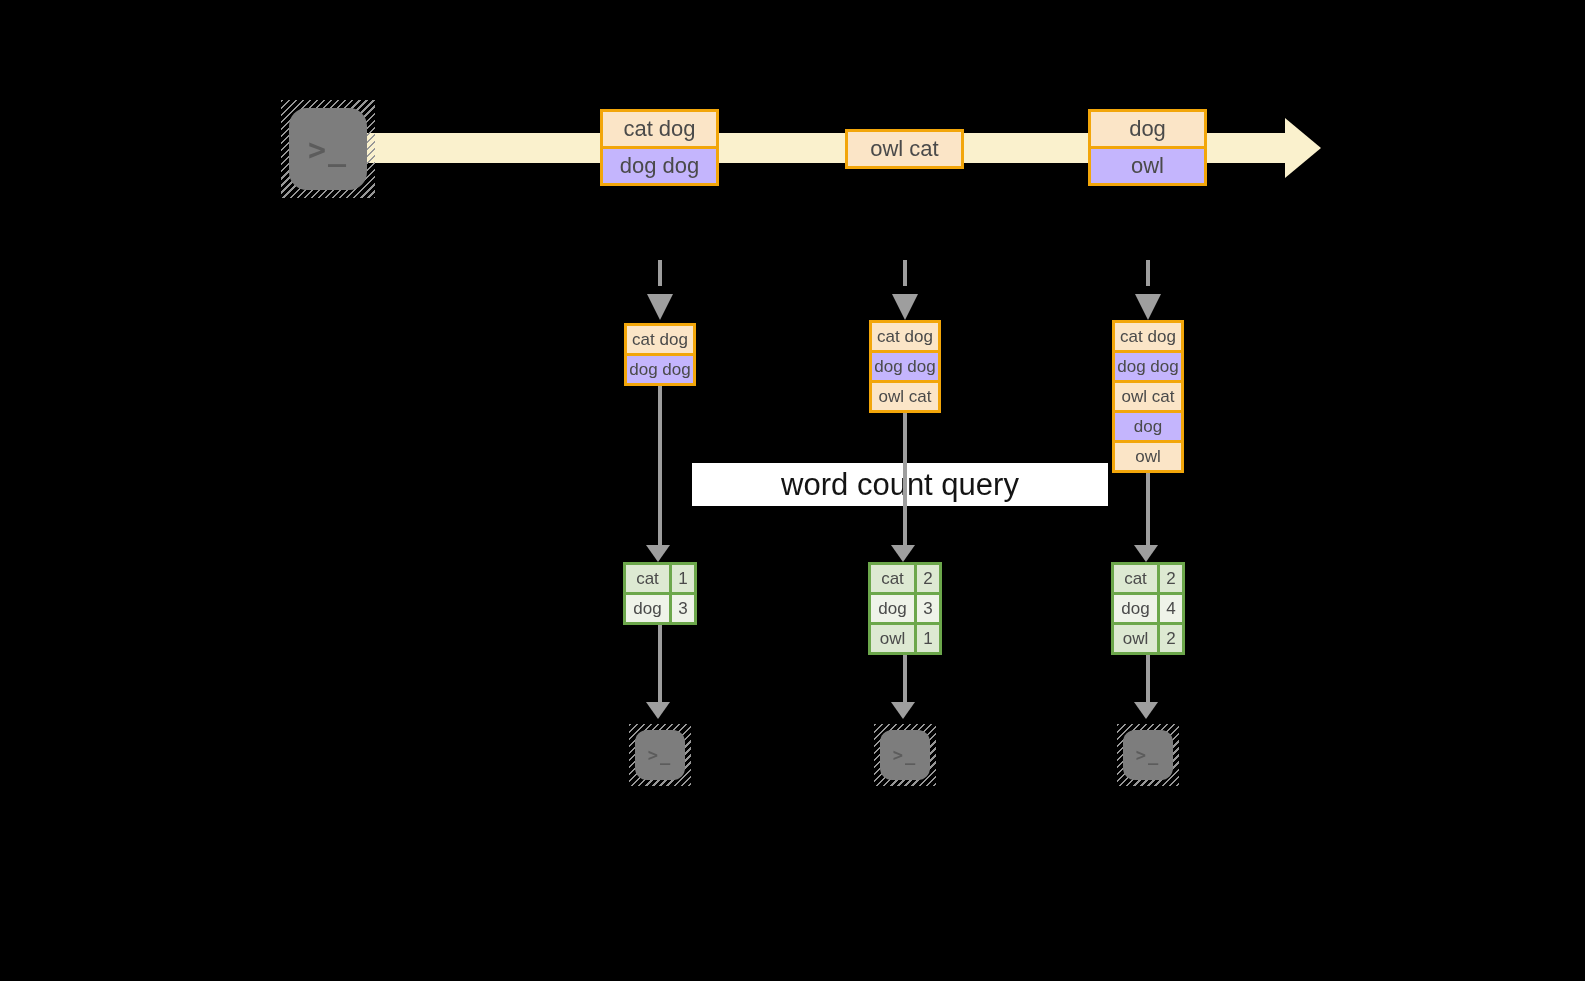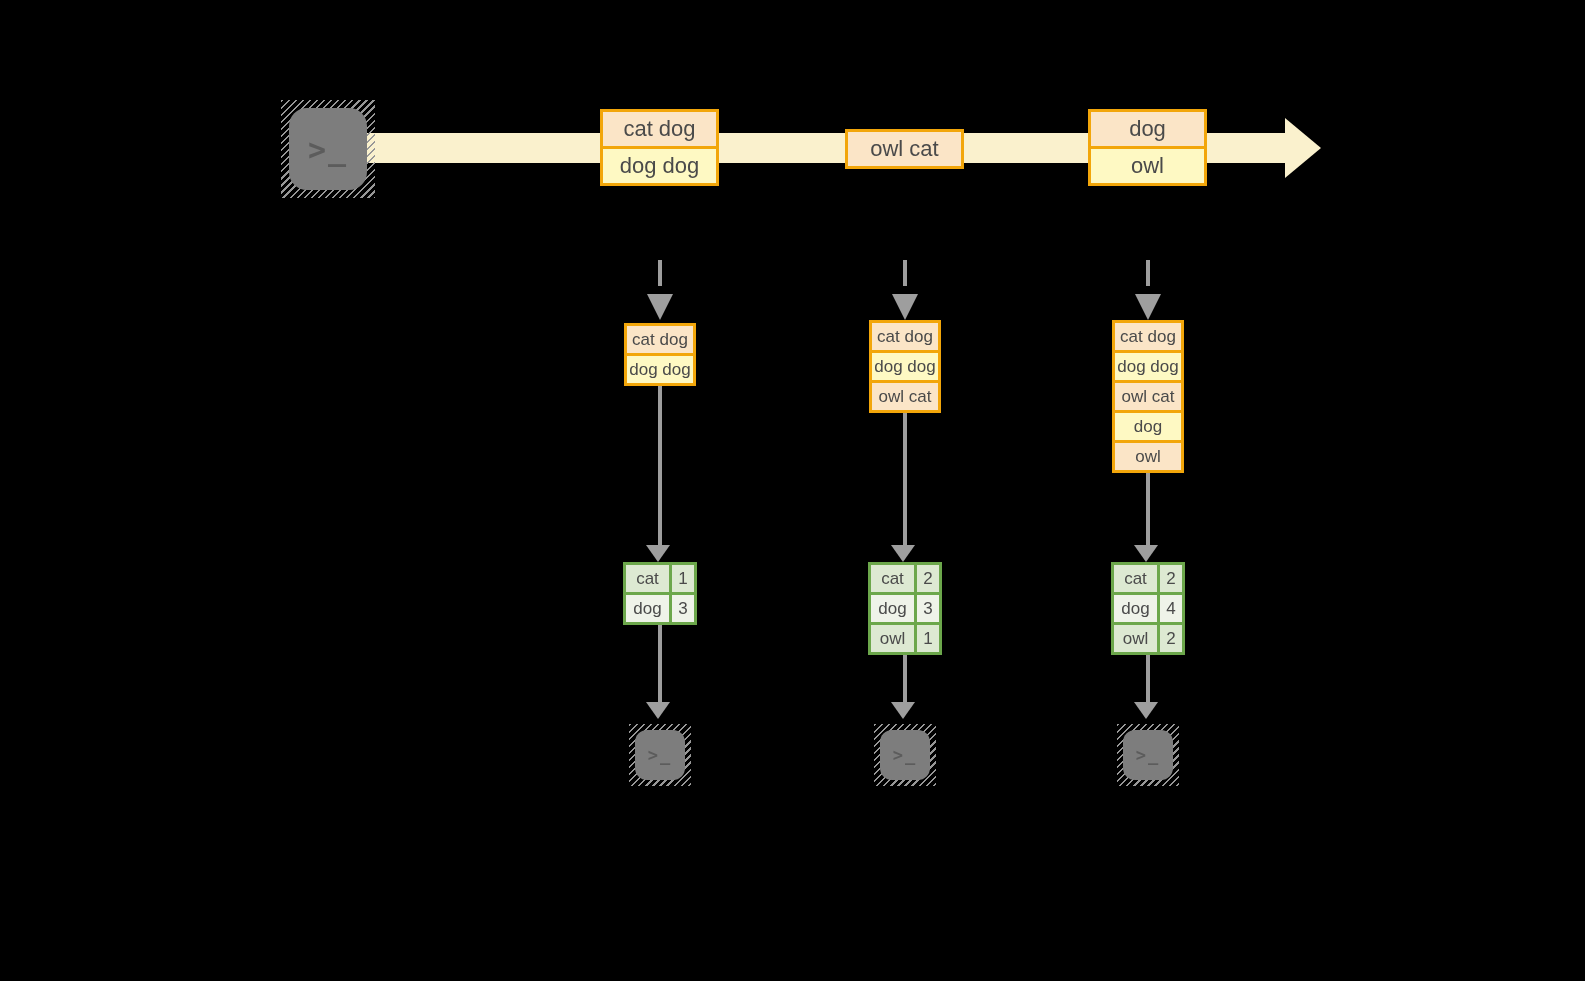--- a/index.html
+++ b/index.html
@@ -11,21 +11,21 @@
   .band{position:absolute;left:360px;top:133px;width:925px;height:30px;background:#faf1cd;z-index:1;}
   .band-head{position:absolute;left:1285px;top:118px;width:0;height:0;z-index:1;
     border-top:30px solid transparent;border-bottom:30px solid transparent;border-left:36px solid #faf1cd;}
   
   .term{position:absolute;z-index:2;
     background:repeating-linear-gradient(135deg,#979797 0px,#979797 1.6px,transparent 1.6px,transparent 5px);}
   .term-in{position:absolute;background:#7d7d7d;display:flex;align-items:center;justify-content:center;}
   .glyph{font-family:"DejaVu Sans Mono", monospace;font-weight:bold;color:#5c5c5c;letter-spacing:2px;}
   
   .obox{position:absolute;box-sizing:border-box;border:3px solid #f2a60a;z-index:2;background:#f2a60a;}
-  .orow{text-align:center;color:#4a4a4a;background:#fef9c3;}
+  .orow{text-align:center;color:#4a4a4a;background:#c4b5fd;}
   .orow:nth-child(odd){background:#fbe5c7;}
   .orow + .orow{border-top:3px solid #f2a60a;}
   .big .orow{height:34px;line-height:34px;font-size:22px;}
   .stack{width:72px;}
   .stack .orow{height:27px;line-height:27px;font-size:17px;}
   .bbox{width:119px;}
   
   .dash{position:absolute;width:4px;height:26px;background:#9e9e9e;z-index:2;}
   .dhead{position:absolute;width:0;height:0;z-index:2;
     border-left:13px solid transparent;border-right:13px solid transparent;border-top:26px solid #9e9e9e;}
@@ -94,20 +94,21 @@
     <div class="orow">owl</div>
   </div>
 
   <div class="vline" style="left:658px;top:386px;height:160px;"></div>
   <div class="vhead" style="left:646px;top:545px;"></div>
   <div class="vline" style="left:903px;top:413px;height:133px;"></div>
   <div class="vhead" style="left:891px;top:545px;"></div>
   <div class="vline" style="left:1146px;top:473px;height:73px;"></div>
   <div class="vhead" style="left:1134px;top:545px;"></div>
 
+  <div class="query">word count query</div>
 
   <div class="gtab" style="left:623px;top:562px;">
     <div class="grow">
       <div class="gword">cat</div>
       <div class="gcount">1</div>
     </div>
     <div class="grow">
       <div class="gword">dog</div>
       <div class="gcount">3</div>
     </div>

